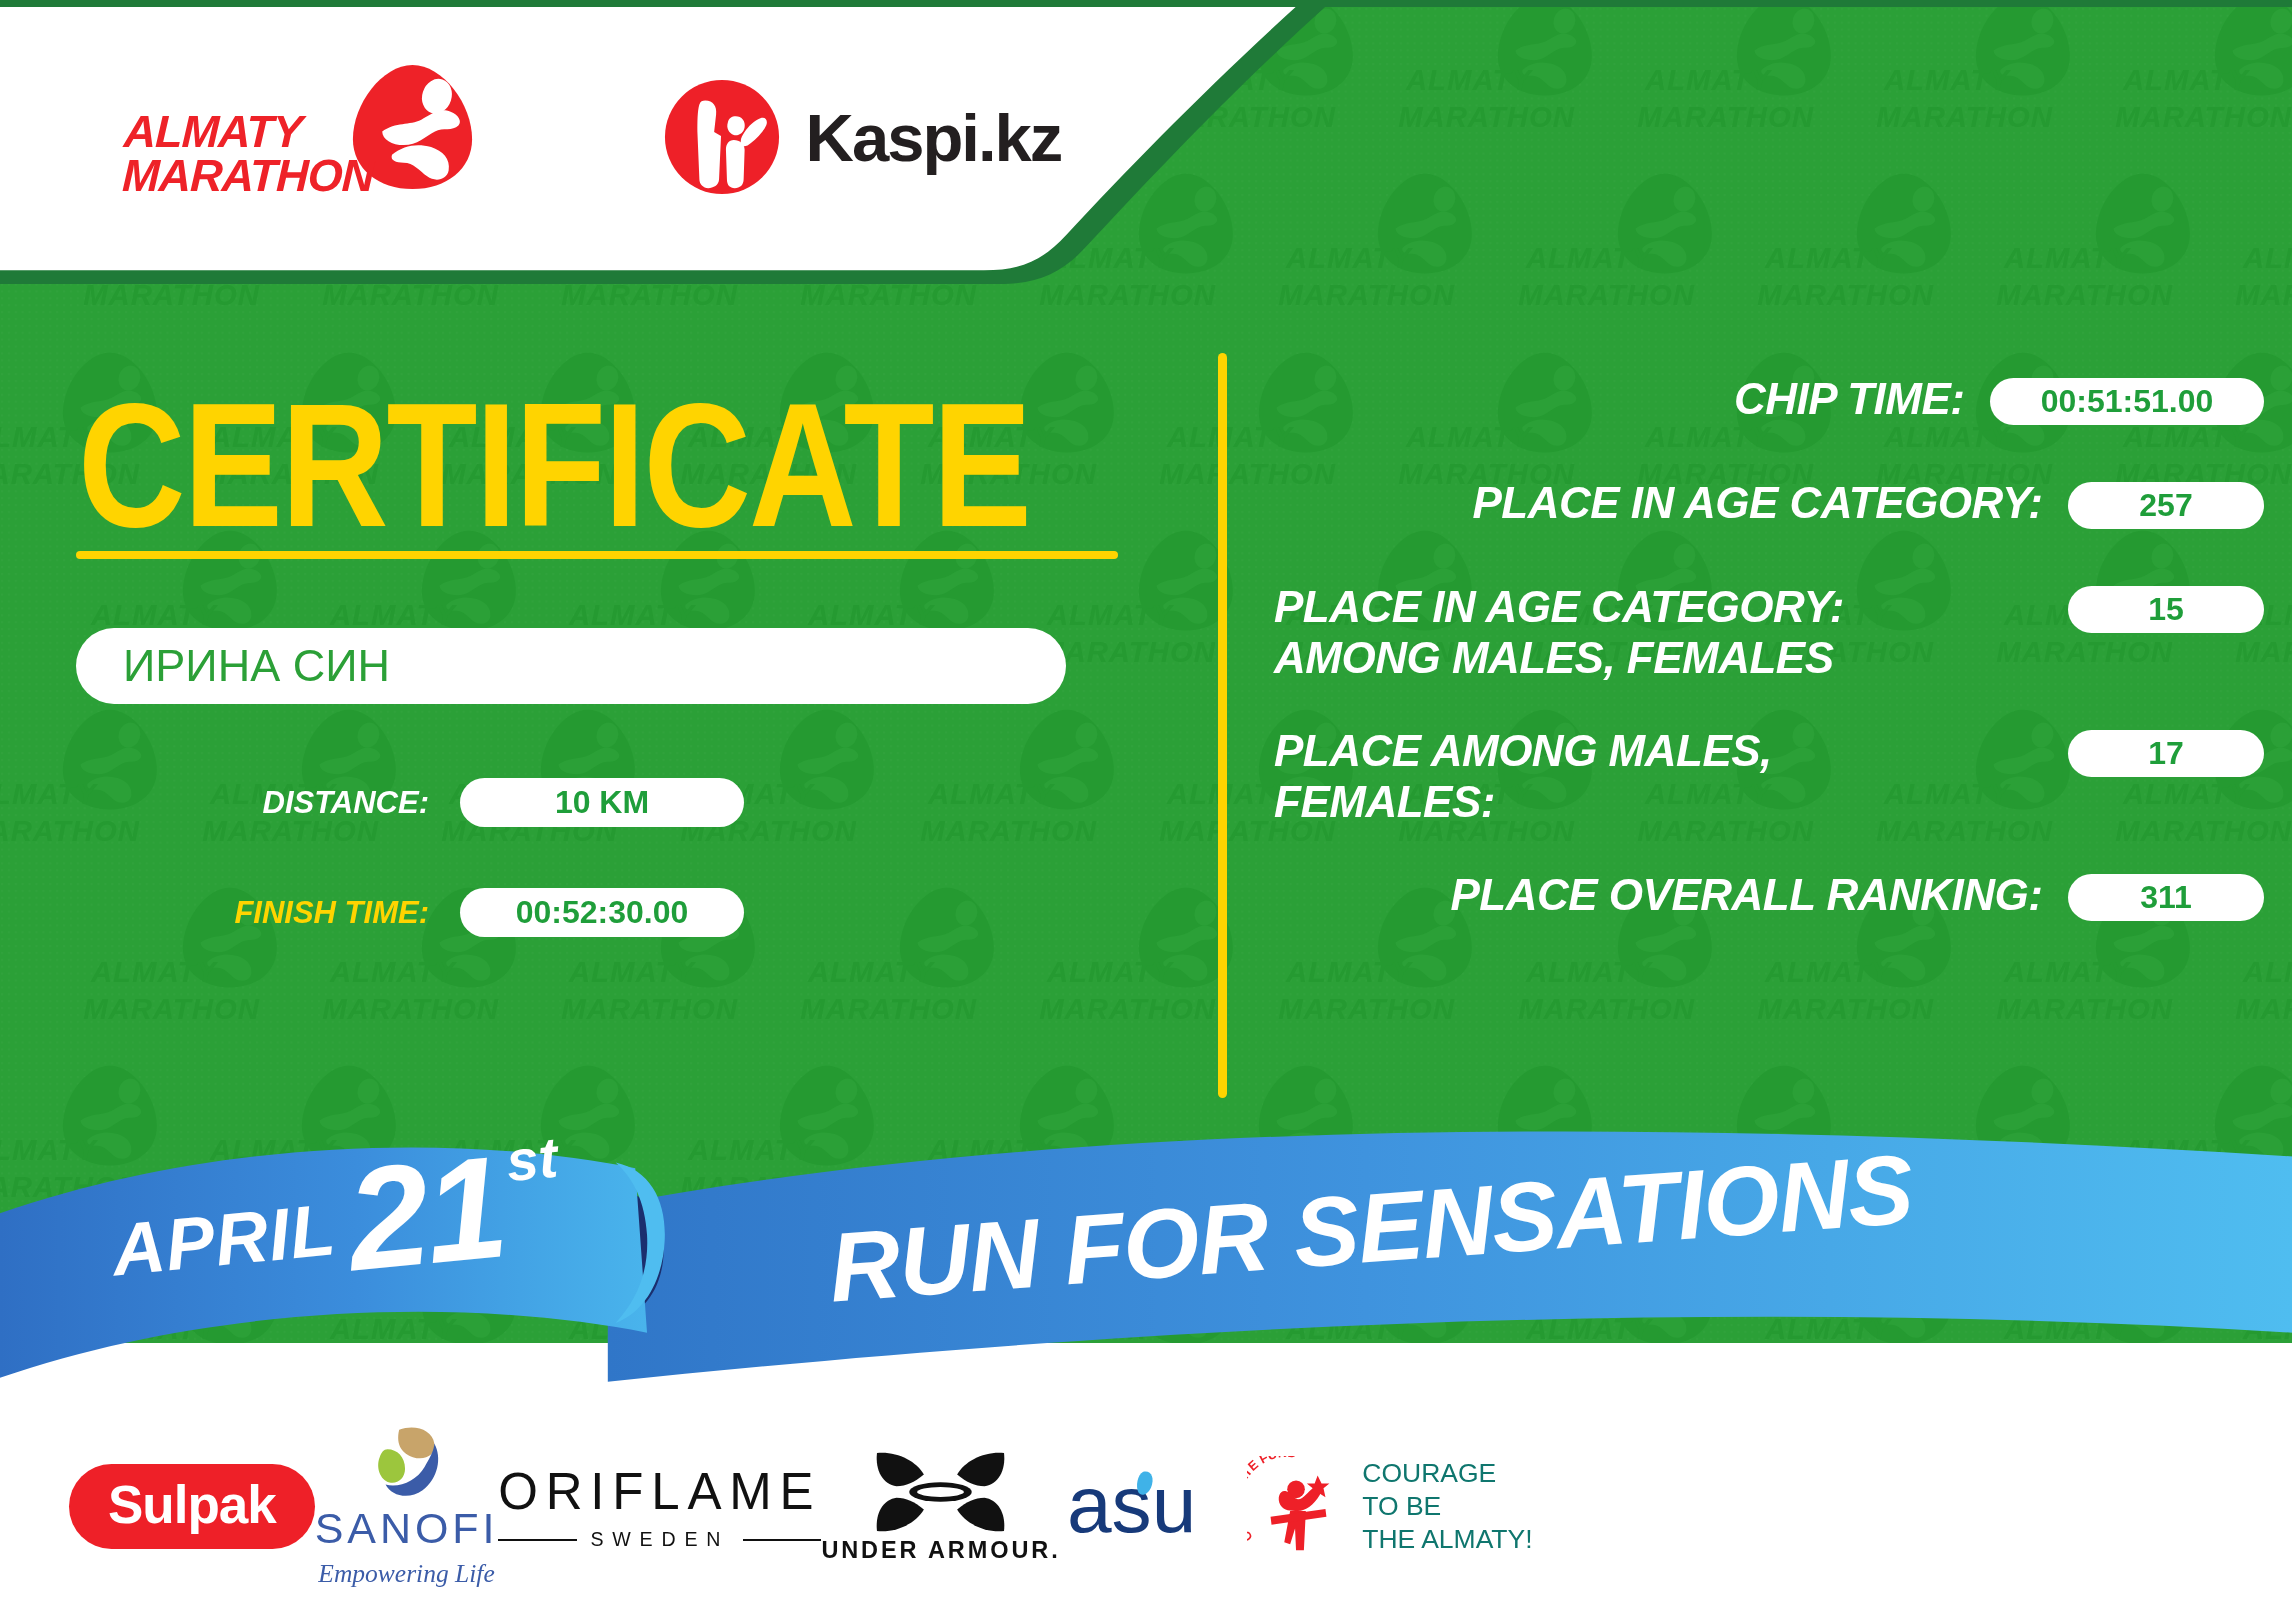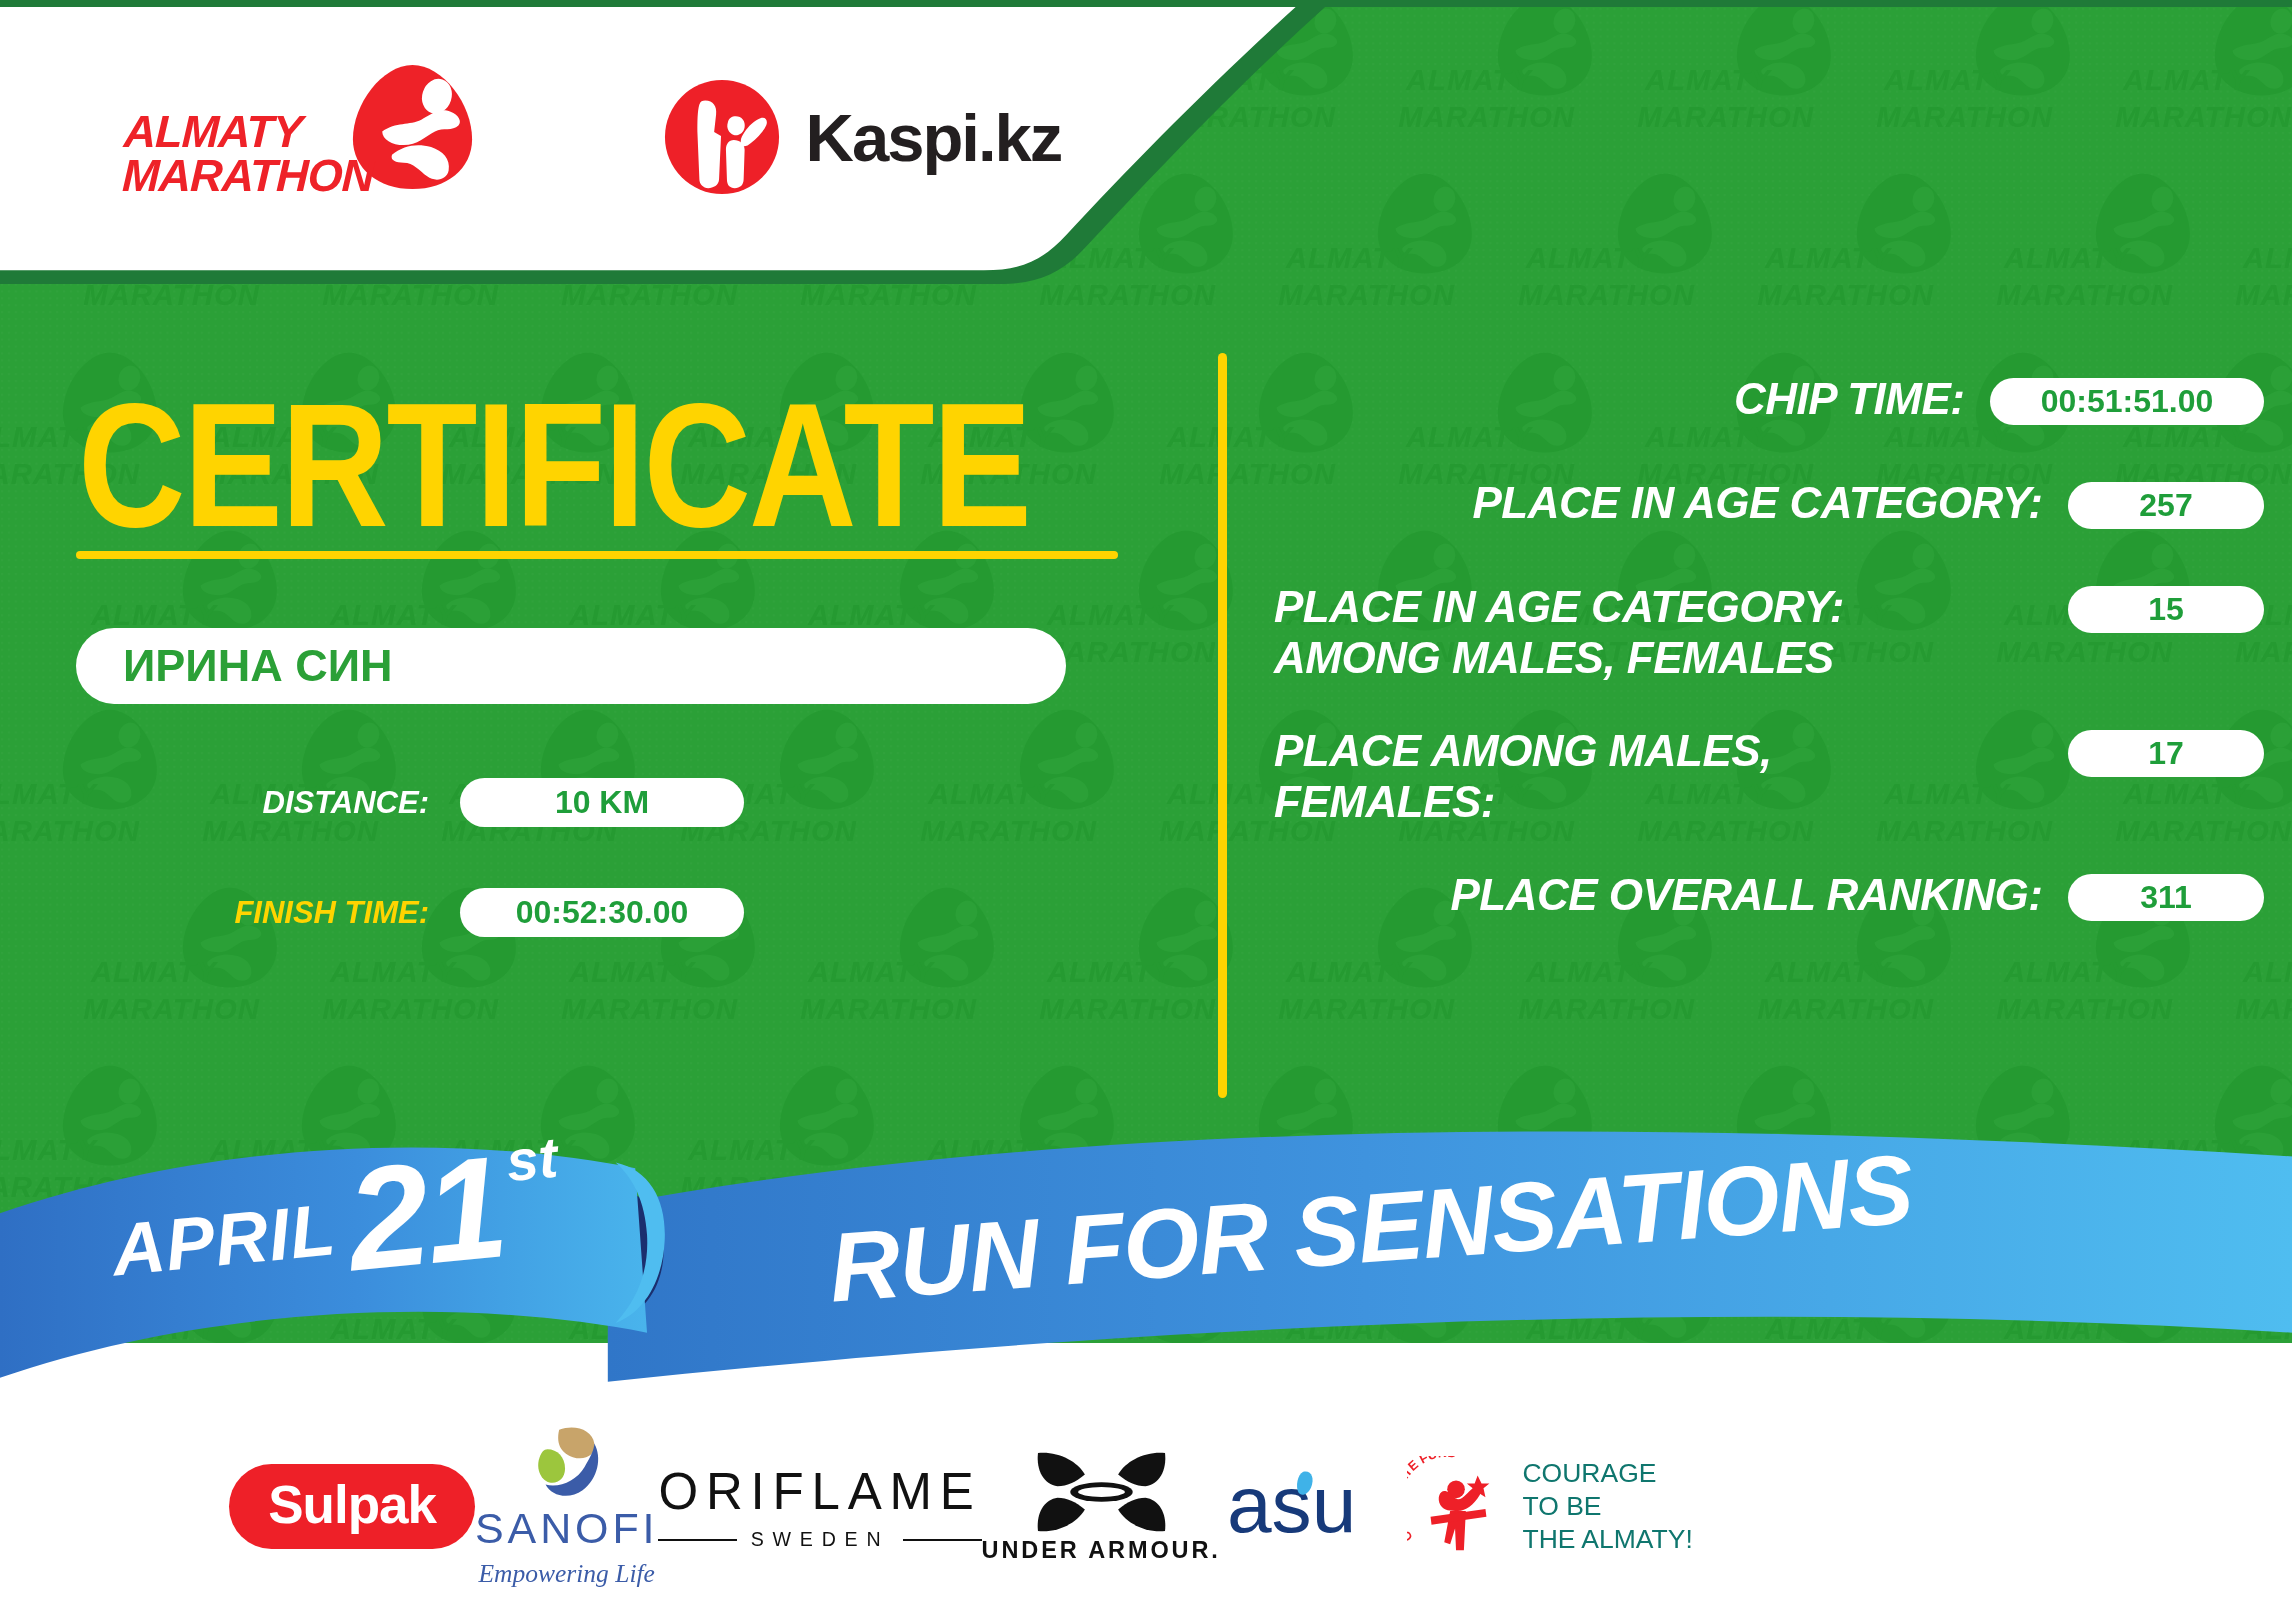--- a/index.html
+++ b/index.html
@@ -79,21 +79,21 @@
     padding-left:2px;
   }
   .title-rule{
     margin-top:24.5px; width:1042px; height:8.8px; background:#ffd400; border-radius:3.9px;
   }
   .name-pill{
     margin-top:69px; width:990px; height:76px; background:#ffffff;
     border-radius:38px; display:flex; align-items:center; padding-left:47px;
   }
   .name-text{
-    color:#2ba037; font-weight:bold; font-size:45px; letter-spacing:0px;
+    color:#2ba037; font-weight:normal; font-size:45px; letter-spacing:0px;
     font-family:"Liberation Sans", sans-serif;
   }
 
   .left-rows{ margin-top:71px; }
   .lrow{ display:flex; align-items:center; height:55px; margin-bottom:55px; }
   .lrow-label{
     font-weight:bold; font-style:italic; font-size:31px; letter-spacing:0px;
     width:353px; text-align:right; padding-right:0;
     font-family:"Liberation Sans", sans-serif;
   }
@@ -172,21 +172,21 @@
     color:#fff; font-weight:bold; font-style:italic; font-size:98px;
     letter-spacing:-1px; white-space:nowrap;
     transform:rotate(-4.2deg);
     font-family:"Liberation Sans", sans-serif;
   }
 
   
   .sponsors{
     position:absolute; left:0; top:1392px; width:1922px; height:229px;
     background:#ffffff; z-index:35;
-    display:flex; align-items:center; justify-content:center;
+    display:flex; align-items:center; justify-content:flex-start;
     padding:0 69px;
   }
   .sp{ display:flex; align-items:center; justify-content:center; }
 
   
   .sulpak{
     background:#ee2028; color:#fff; font-weight:bold; font-size:53px;
     padding:9.8px 39px 13.7px; border-radius:49px; letter-spacing:-1px;
     font-family:"Liberation Sans", sans-serif;
   }

